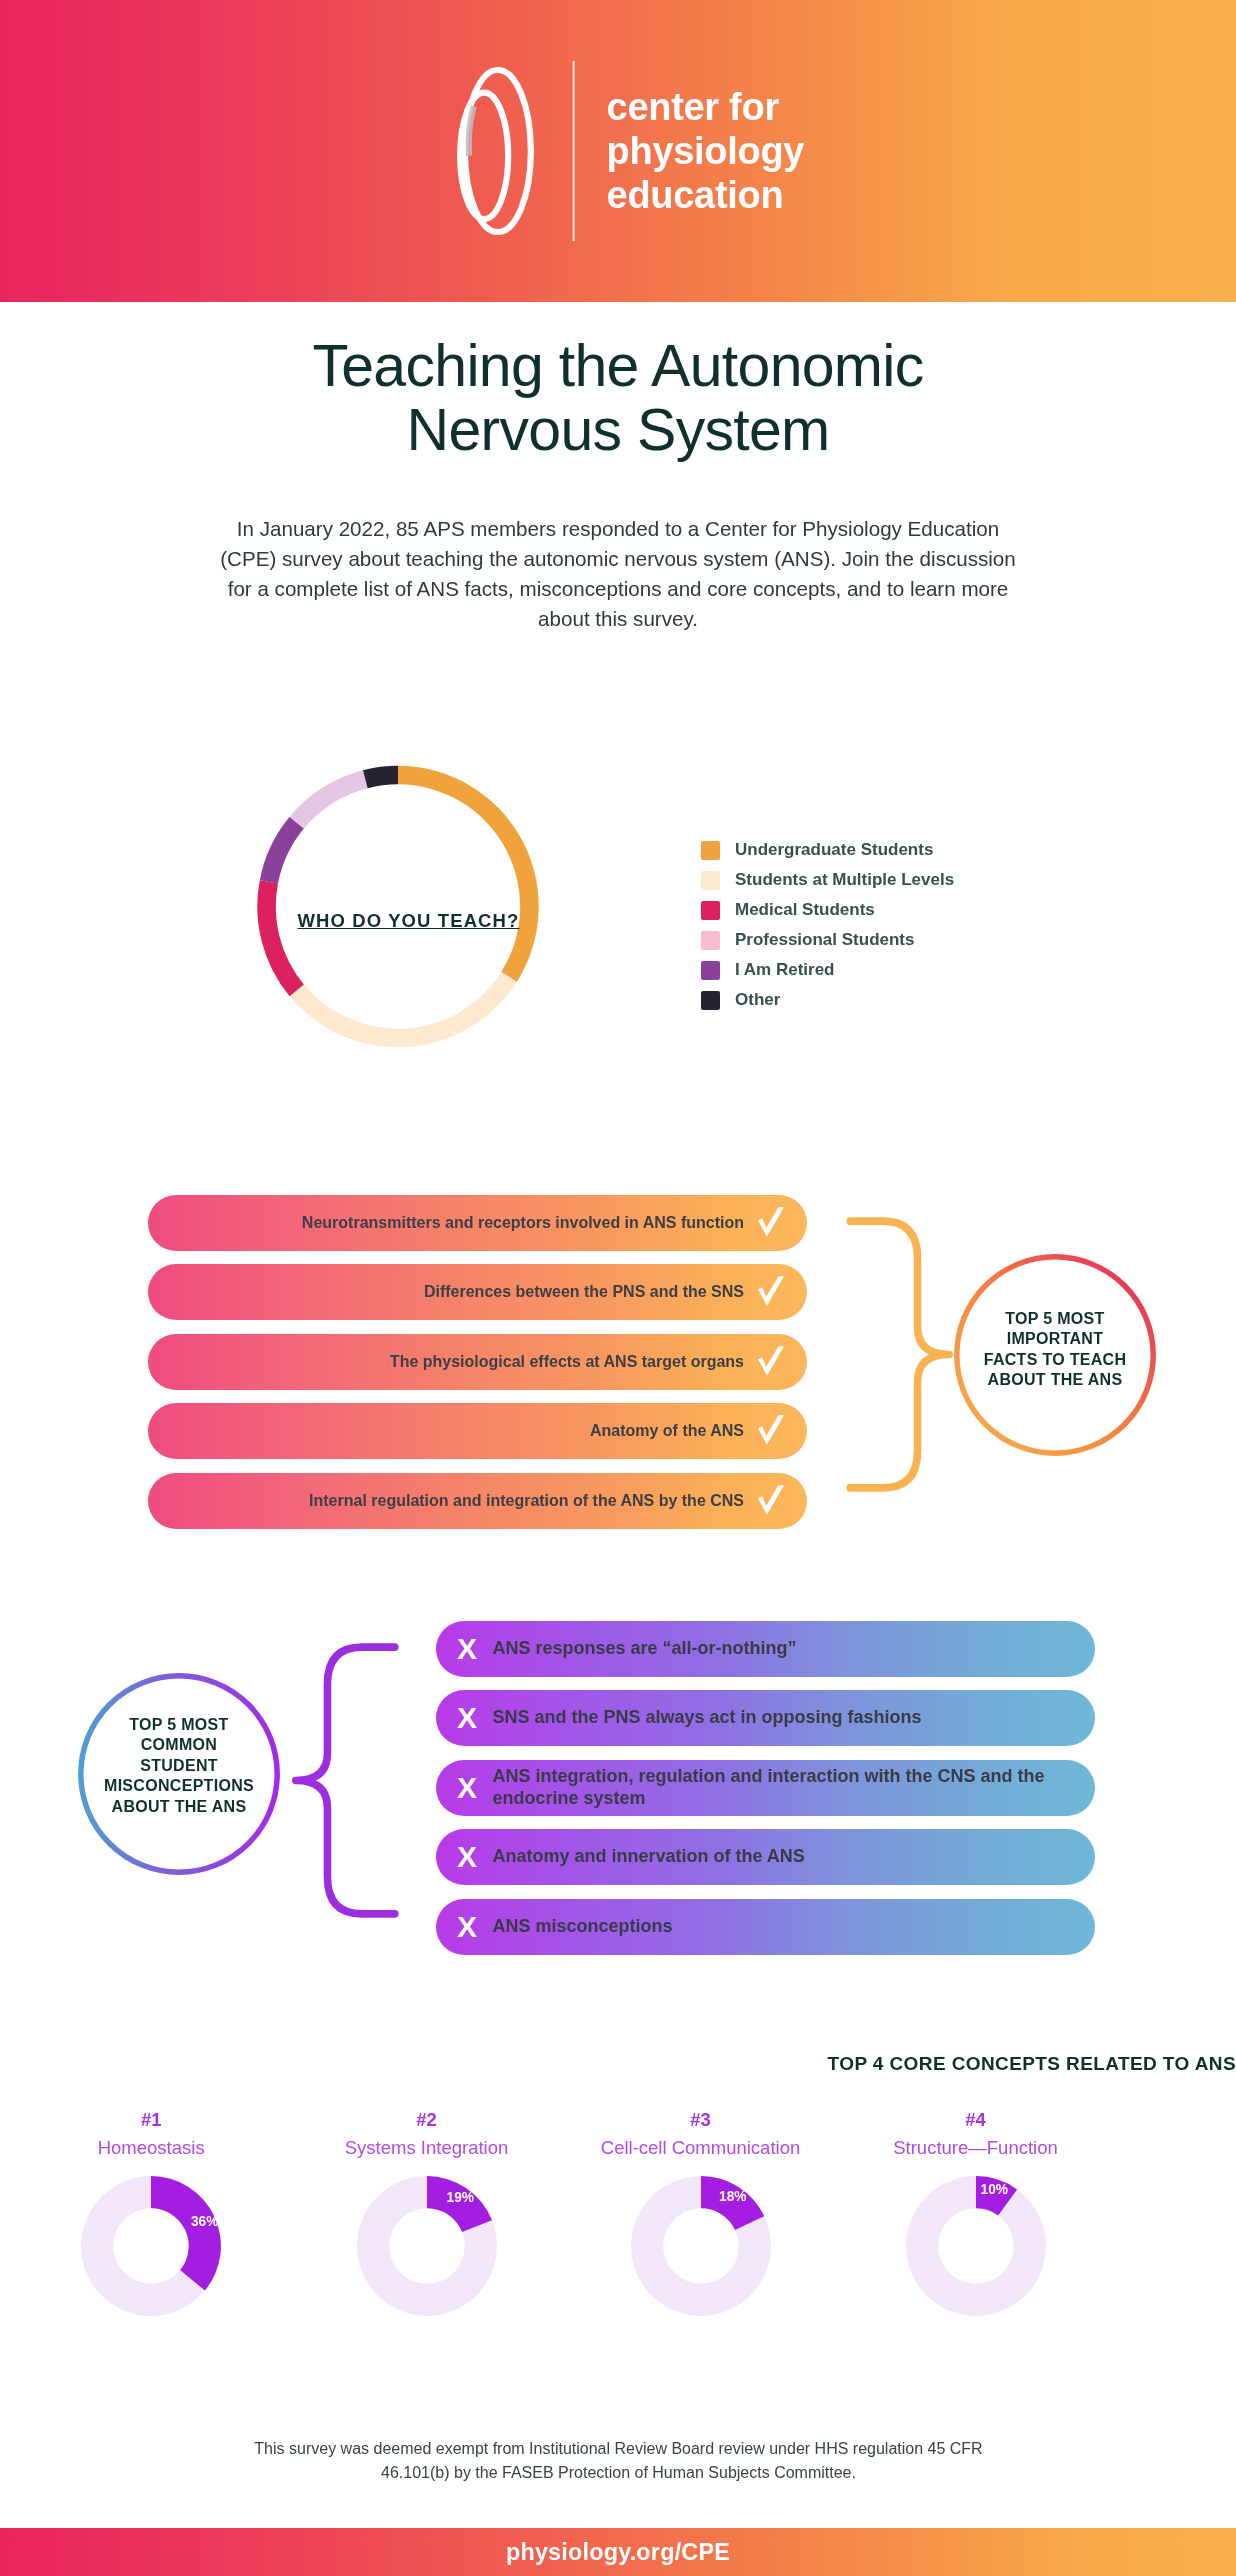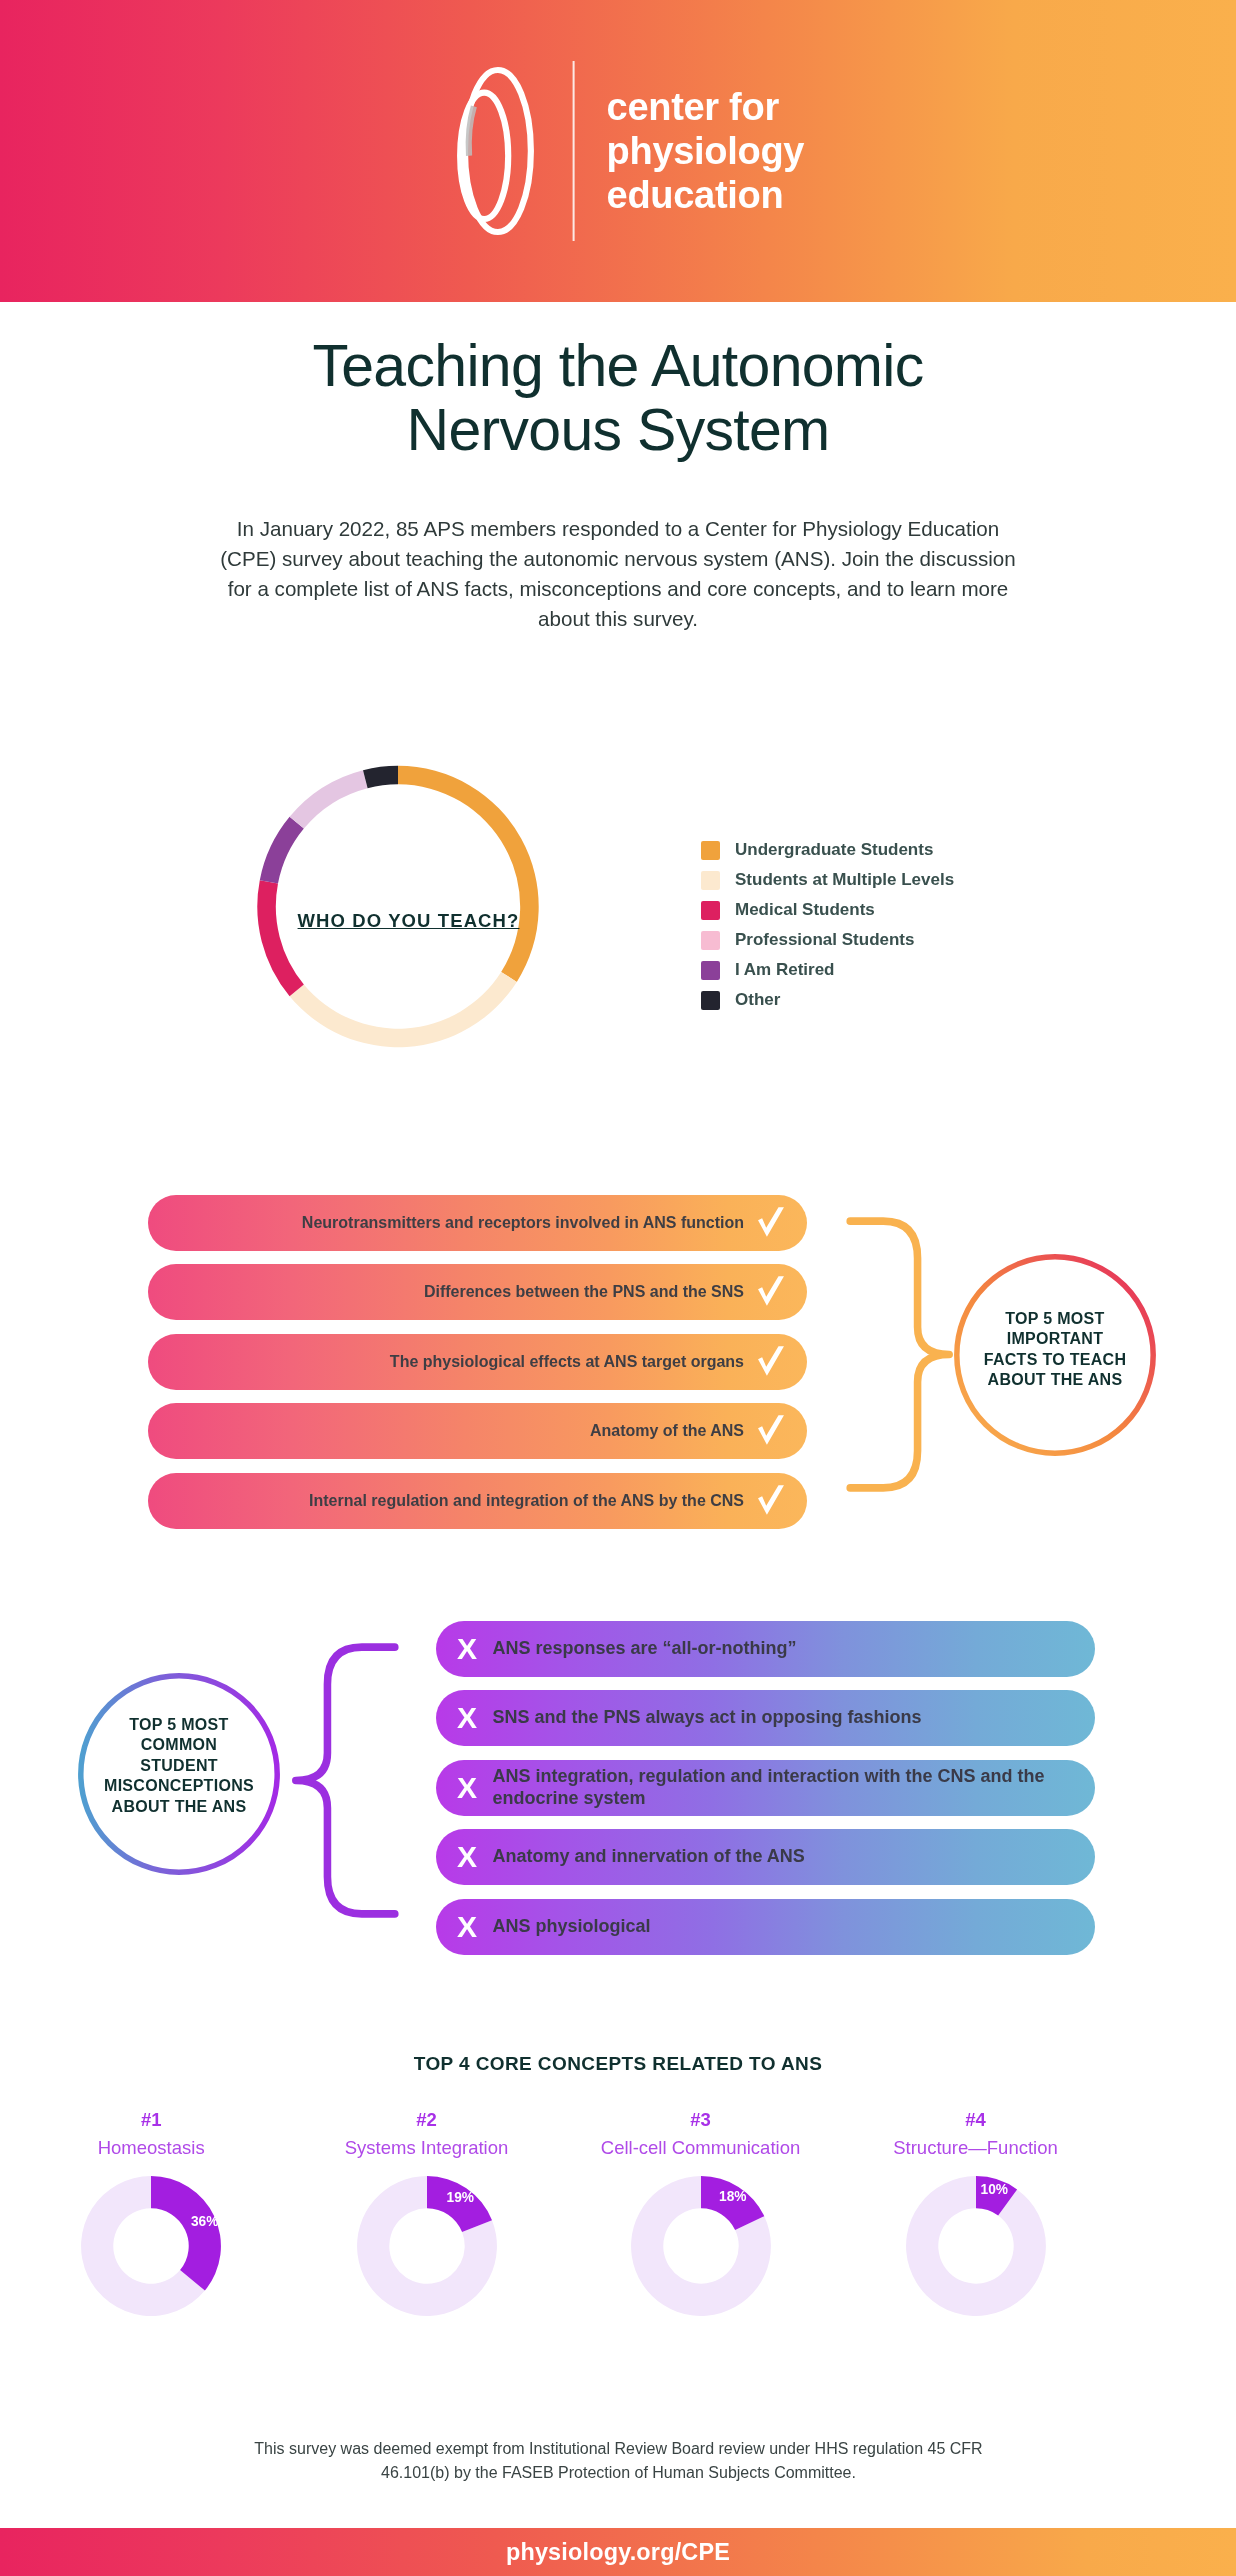--- a/index.html
+++ b/index.html
@@ -82,21 +82,21 @@
 
   .brace-left { position: absolute; left: 282px; top: 1643px; }
   .circle-misc { position: absolute; left: 76px; top: 1671px; width: 206px; height: 206px; }
   .circle-misc-text {
     position: absolute; left: 76px; top: 1715px; width: 206px; text-align: center;
     font-size: 16px; font-weight: 700; line-height: 1.28; letter-spacing: 0.3px; color: #10302f;
   }
 
   
   .core-heading {
-    position: absolute; left: 0; top: 2053px; width: 1236px; text-align: center;
+    position: absolute; left: 0; top: 2053px; width: 1236px; text-align: right;
     font-size: 19px; font-weight: 700; letter-spacing: 0.4px; color: #10302f;
   }
   .core-grid { position: absolute; left: 0; top: 2109px; width: 1236px; height: 289px; }
   .core-item { position: absolute; width: 275px; text-align: center; }
   .core-rank { font-size: 18.5px; font-weight: 700; color: #a831e8; }
   .core-name { font-size: 18.5px; font-weight: 400; color: #b04ae8; margin-top: 5.5px; white-space: nowrap; }
   .core-donut { margin: 15px auto 0 auto; }
 
   
   .disclaimer {
@@ -259,21 +259,21 @@
         <div class="misc-bar" style="top: 208px;">
           <svg class="x-icon" viewBox="0 0 38 46">
             <text x="19" y="38" text-anchor="middle" fill="#ffffff" font-size="44" font-weight="700" font-family="&quot;Liberation Sans&quot;, sans-serif">X</text>
           </svg>
           <span class="misc-text" style="max-width: 563px;">Anatomy and innervation of the ANS</span>
         </div>
         <div class="misc-bar" style="top: 278px;">
           <svg class="x-icon" viewBox="0 0 38 46">
             <text x="19" y="38" text-anchor="middle" fill="#ffffff" font-size="44" font-weight="700" font-family="&quot;Liberation Sans&quot;, sans-serif">X</text>
           </svg>
-          <span class="misc-text" style="max-width: 563px;">ANS physiological</span>
+          <span class="misc-text" style="max-width: 563px;">ANS misconceptions</span>
         </div>
       </div>
   </div>
 
   <svg class="brace-left" width="117" height="275" viewBox="0 0 170 400">
     <path d="M164 6 L116 6 Q66 6 66 60 L66 160 Q66 200 20 200 Q66 200 66 240 L66 340 Q66 394 116 394 L164 394" fill="none" stroke="#9b2fe0" stroke-width="11" stroke-linecap="round" stroke-linejoin="round"></path>
   </svg>
 
   <svg class="circle-misc" width="206" height="206" viewBox="0 0 300 300">
     <defs>

